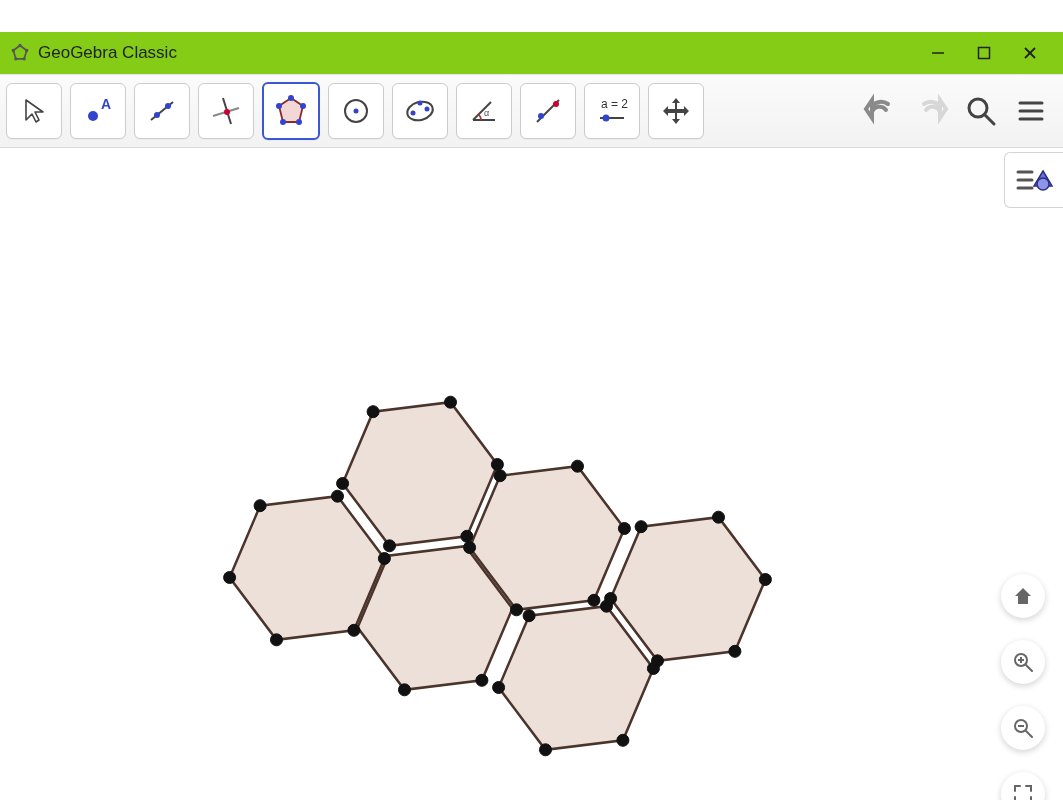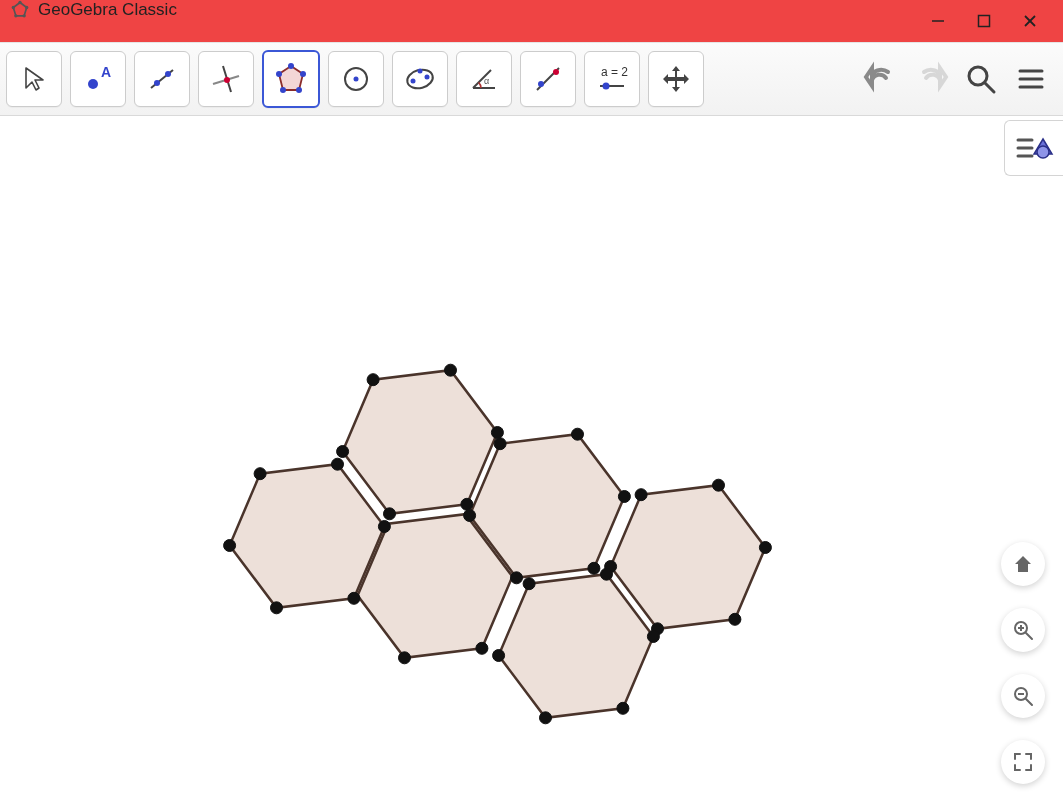--- a/index.html
+++ b/index.html
@@ -9,23 +9,24 @@
     height: 800px;
     font-family: Arial, sans-serif;
     background: #fff;
     overflow: hidden;
     user-select: none;
   }
   
   .titlebar {
     height: 42px;
     display: flex;
-    align-items: flex-start;
+    align-items: center;
     padding: 0 10px;
-    background: #ef4444;
+    background: #84cc16;
+    margin-top: 32px;
   }
   .titlebar .app-icon {
     width: 20px;
     height: 20px;
     margin-right: 8px;
   }
   .titlebar .title {
     font-size: 17px;
     color: #222;
     flex: 0 0 auto;

